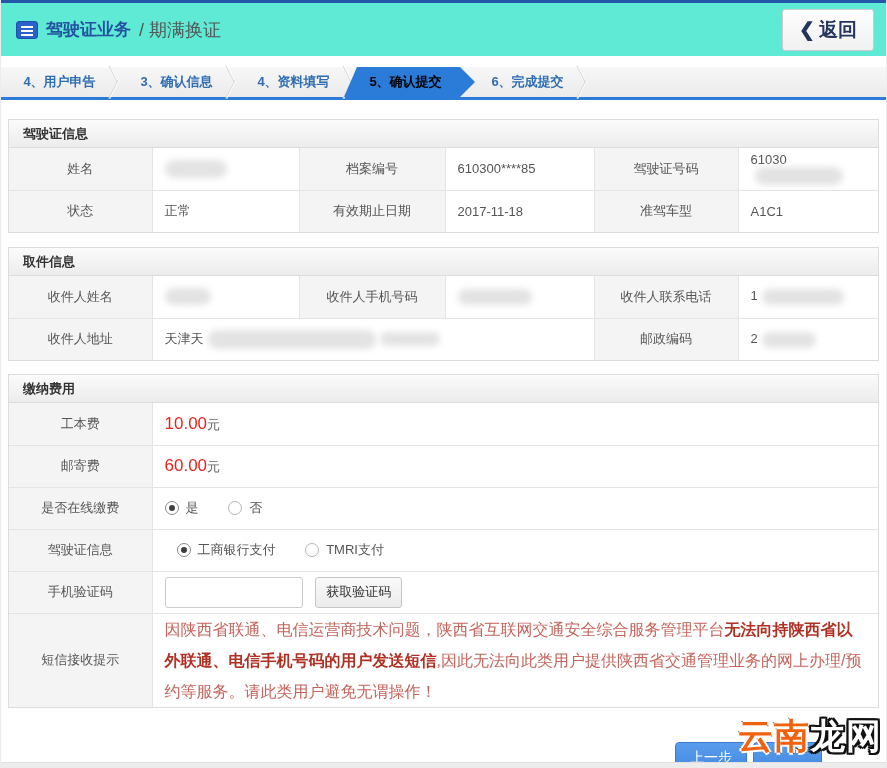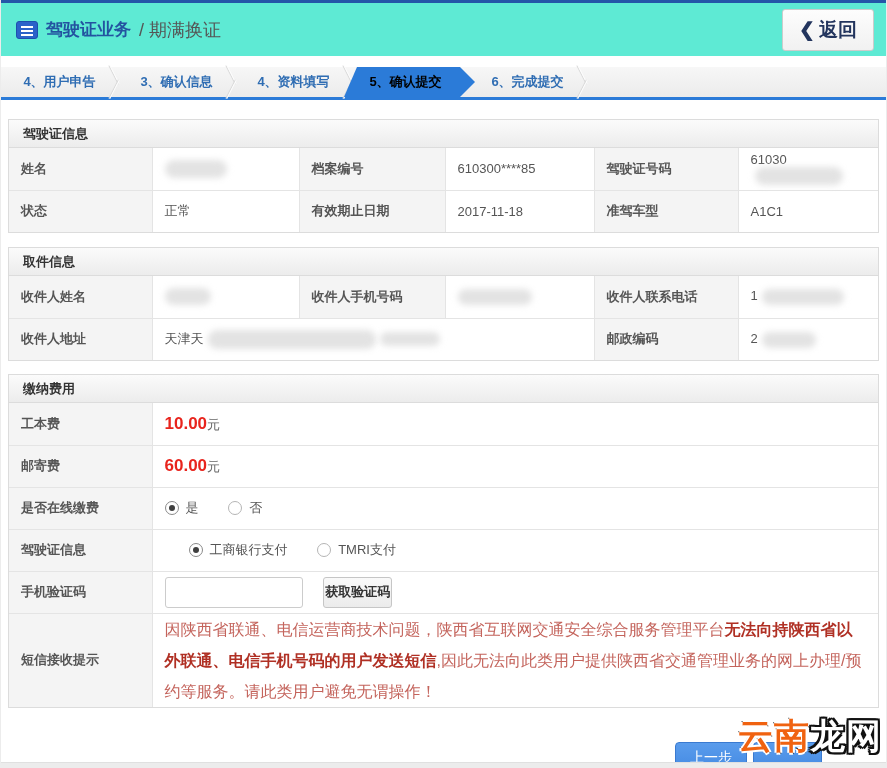--- a/index.html
+++ b/index.html
@@ -30,34 +30,34 @@
   
   .content { padding:0 7px; }
   .section { margin-top:19px; border:1px solid #dcdcdc; }
   .sec-hd { height:28px; line-height:28px; background:linear-gradient(#fbfbfb,#ececec); border-bottom:1px solid #dcdcdc; padding-left:14px; font-size:13px; font-weight:bold; color:#333; }
   table.grid { width:100%; border-collapse:collapse; table-layout:fixed; }
   table.grid td { border:1px solid #e4e4e4; height:42px; font-size:13px; color:#555; padding:0 12px; background:#fff; vertical-align:middle; }
   table.grid tr td:first-child { border-left:none; }
   table.grid tr td:last-child { border-right:none; }
   table.grid tr:first-child td { border-top:none; }
   table.grid tr:last-child td { border-bottom:none; }
-  td.lbl { background:#f4f4f4 !important; text-align:left; font-weight:bold; color:#444; }
+  td.lbl { background:#f4f4f4 !important; text-align:center; font-weight:normal; color:#444; }
   .blur-blob { display:inline-block; vertical-align:middle; background:#e3e3e3; border-radius:9px; filter:blur(3px); margin-left:4px; }
-  .fee-amt { color:#e8241d; font-weight:bold; font-size:17px; }
+  .fee-amt { color:#e8241d; font-weight:normal; font-size:17px; }
   .fee-unit { color:#666; font-size:13px; }
 
   
   .radio-opt { display:inline-flex; align-items:center; margin-right:26px; font-size:13px; color:#555; cursor:pointer; }
   .radio { width:14px; height:14px; border-radius:50%; border:1px solid #b5b5b5; background:#fff; display:inline-block; position:relative; margin-right:7px; flex:0 0 auto; }
   .radio.checked { border-color:#8a8a8a; }
   .radio.checked::after { content:""; position:absolute; left:3px; top:3px; width:6px; height:6px; border-radius:50%; background:#3f3f3f; }
 
   
   .code-input { width:138px; height:31px; border:1px solid #ccc; border-radius:3px; padding:0 8px; font-size:13px; color:#333; background:#fff; vertical-align:middle; }
-  .code-btn { height:31px; margin-left:17px; padding:0 1px; background:linear-gradient(#fafafa,#ebebeb); border:1px solid #c6c6c6; border-radius:3px; font-size:13px; font-weight:bold; color:#333; cursor:pointer; vertical-align:middle; }
+  .code-btn { height:31px; margin-left:9px; padding:0 10px; background:linear-gradient(#fafafa,#ebebeb); border:1px solid #c6c6c6; border-radius:3px; font-size:13px; font-weight:normal; color:#333; cursor:pointer; vertical-align:middle; }
 
   
   td.notice-cell { padding:10px 14px; line-height:1.95; }
   .notice-txt { font-size:16px; color:#c4645c; }
   .notice-strong { color:#b03024; font-weight:bold; }
 
   
   .footer { margin-top:34px; padding-right:57px; display:flex; justify-content:flex-end; gap:6px; }
   .btn-blue { min-width:56px; height:31px; background:linear-gradient(#5a9cec,#4389e2); border:1px solid #3a7ad0; border-radius:4px; color:#fff; font-size:14px; padding:0 14px; cursor:pointer; }
   .btn-blue.submit { min-width:69px; }
@@ -191,21 +191,21 @@
                   <span>是</span>
                 </span>
             <span class="radio-opt">
                   <span class="radio"></span>
                   <span>否</span>
                 </span>
           </td>
         </tr>
         <tr>
           <td class="lbl">驾驶证信息</td>
-          <td style="padding-left:36px;">
+          <td style="padding-left:24px;">
             <span class="radio-opt">
                   <span class="radio checked"></span>
                   <span>工商银行支付</span>
                 </span>
             <span class="radio-opt">
                   <span class="radio"></span>
                   <span>TMRI支付</span>
                 </span>
           </td>
         </tr>

